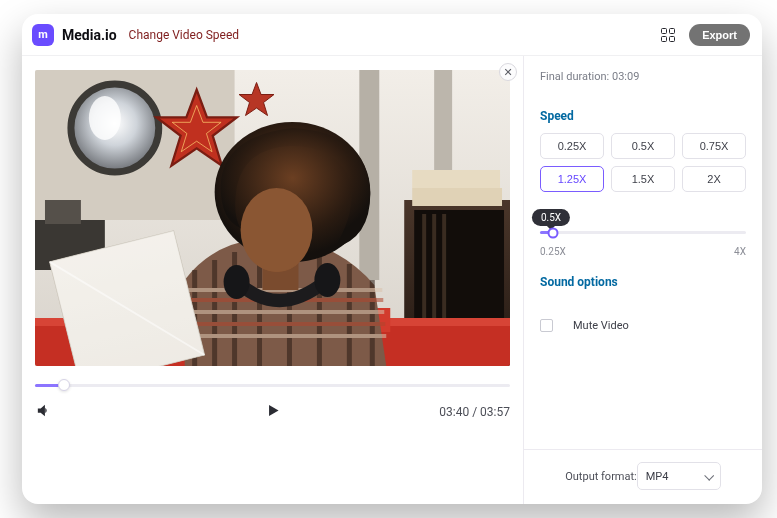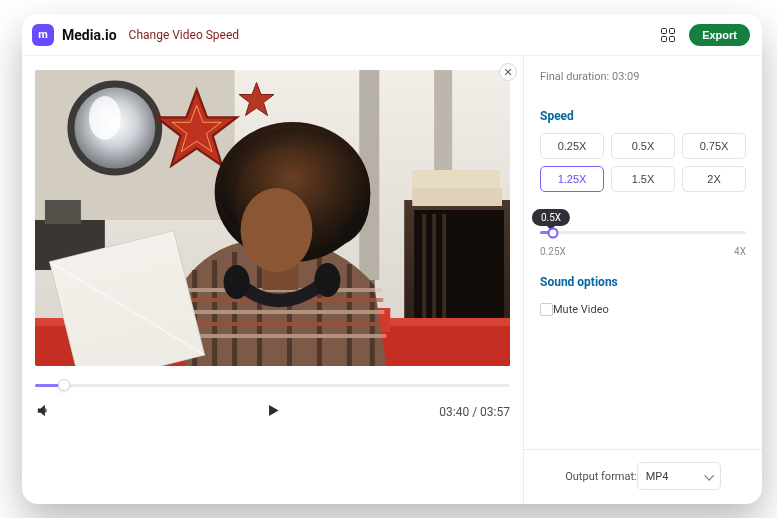--- a/index.html
+++ b/index.html
@@ -47,21 +47,21 @@
     display: grid;
     grid-template-columns: 1fr 1fr;
     grid-template-rows: 1fr 1fr;
     gap: 2px;
   }
   .grid-icon span {
     border: 1.2px solid #26272e;
     border-radius: 1.5px;
   }
   .export-btn {
-    background: #15803d;
+    background: #737373;
     color: #fff;
     border: none;
     border-radius: 12px;
     font-size: 11px;
     font-weight: 600;
     padding: 5px 13px;
     cursor: pointer;
   }
   
   .body {
@@ -233,22 +233,22 @@
     display: flex;
     justify-content: space-between;
     font-size: 10px;
     color: #8c8e97;
     margin-top: 6px;
     margin-bottom: 18px;
   }
   .mute-row {
     display: flex;
     align-items: center;
-    gap: 0;
-    margin-top: 4px;
+    gap: 20px;
+    margin-top: 20px;
   }
   .checkbox {
     width: 13px; height: 13px;
     border: 1.3px solid #c9cad2;
     border-radius: 2px;
   }
   .mute-label { font-size: 11px; color: #3f414a; }
   .right-spacer { flex: 1; }
   .output-row {
     display: flex;

